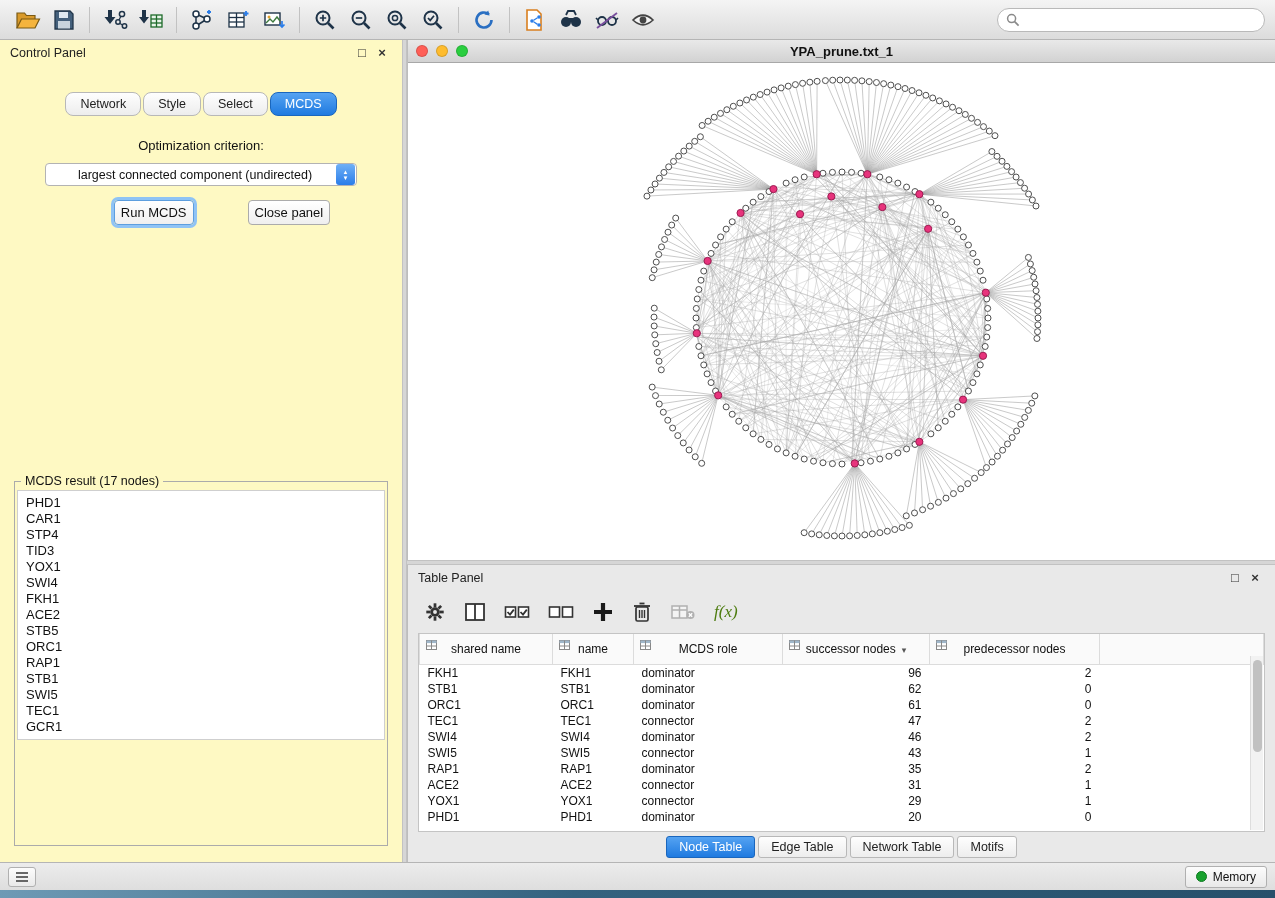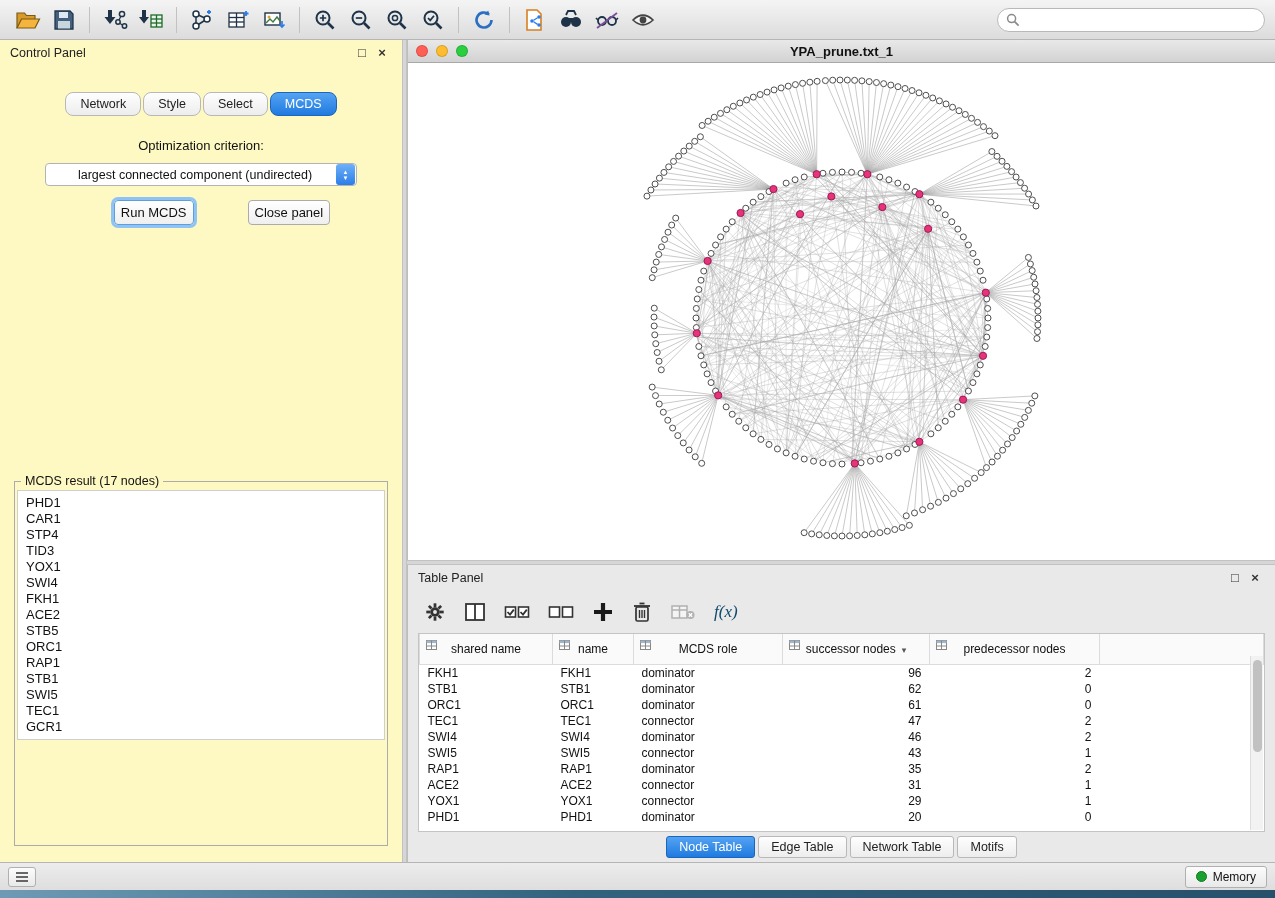--- a/index.html
+++ b/index.html
@@ -59,21 +59,21 @@
               display:flex; align-items:center; padding:0 8px; position:relative; flex:0 0 auto; }
   .tl { width:12px; height:12px; border-radius:50%; margin-right:8px; border:1px solid rgba(0,0,0,.15); padding:0; }
   .tl.red { background:#ff5f57; } .tl.yellow { background:#febc2e; } .tl.green { background:#2ace3f; }
   .ntext { position:absolute; left:0; right:0; text-align:center; font-size:13px; font-weight:bold; color:#111; pointer-events:none; }
   .netcanvas { flex:1 1 auto; background:#fff; position:relative; overflow:hidden; }
 
   
   .tpanel { flex:1 1 auto; background:#e9e9e9; display:flex; flex-direction:column; min-height:0; border-left:1px solid #bdbdbd; }
   .tptools { height:42px; display:flex; align-items:center; gap:18px; padding:0 16px; flex:0 0 auto; }
   .ticon { border:none; background:transparent; padding:0; display:flex; align-items:center; justify-content:center; }
-  .fx { font-family:"Liberation Serif",serif; font-style:italic; font-size:17px; color:#0c4a6e; }
+  .fx { font-family:"Liberation Serif",serif; font-style:italic; font-size:17px; color:#4d7c0f; }
   .tablewrap { flex:1 1 auto; margin:0 10px; background:#fff; border:1px solid #c4c4c4; position:relative; overflow:hidden; }
   table.ntable { border-collapse:collapse; width:100%; table-layout:fixed; }
   .ntable th { height:21px; background:#fafafa; border:1px solid #dcdcdc; border-top:none; font-size:12px; font-weight:normal;
                color:#111; position:relative; padding:8px 4px; }
   .ntable th .hlabel { display:inline-block; }
   .ntable th .hicon { position:absolute; left:6px; top:5px; }
   .ntable th .chev { font-size:9px; color:#555; margin-left:6px; }
   .ntable td { font-size:12px; color:#111; height:16px; padding:0 8px; white-space:nowrap; overflow:hidden; }
   .ntable td.num { text-align:right; }
   .vscroll { position:absolute; right:1px; top:22px; bottom:1px; width:13px; background:#f2f2f2; border-left:1px solid #ddd; }

